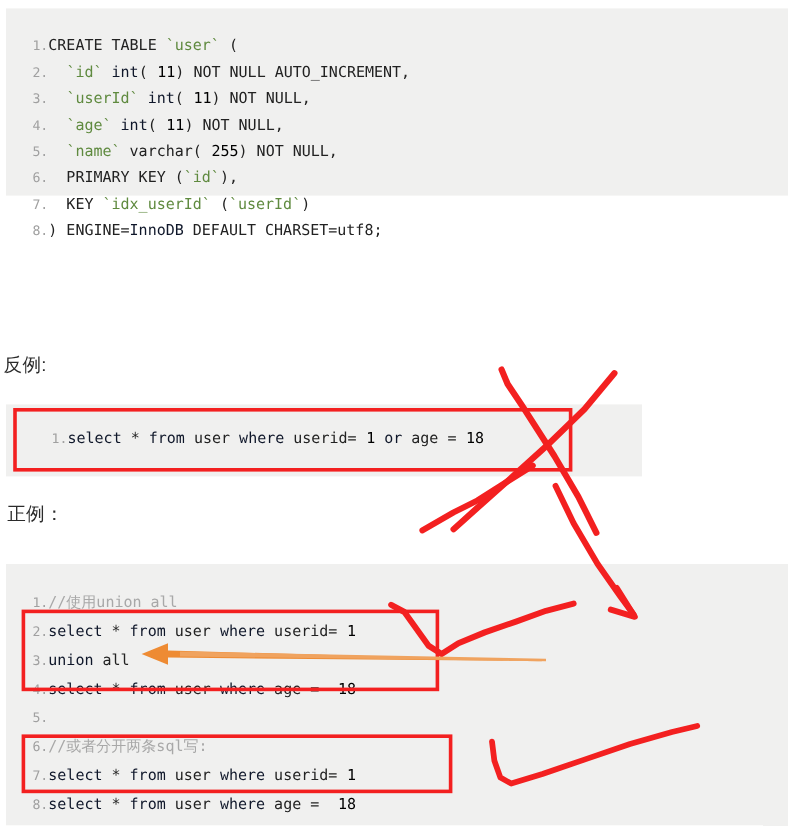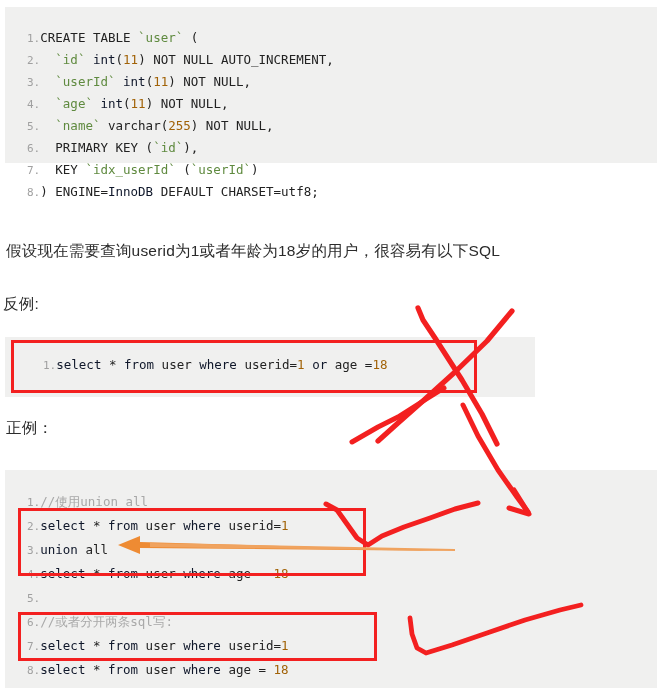--- a/index.html
+++ b/index.html
@@ -64,21 +64,21 @@
   #codeblock-create .cline { height: 22px; line-height: 22px; }
   #codeblock-good  .cline { height: 24px; line-height: 24px; }
   #codeblock-bad   .cline { padding-left: 38px; }
 
   .ln {
     color: #a0a0a0;
     font-size: 11px;
   }
   .kw   { color: #0f172a; }   
   .str  { color: #5f8a3f; }   
-  .num  { color: #a16207; }   
+  .num  { color: #000000; margin-left: 8px; }   
   .cmt  { color: #a8a8a8; }   
   .pl   { color: #222222; }   
 
   
   .prose {
     position: absolute;
     font-size: 15.5px;
     color: #2b2b2b;
     letter-spacing: 0.2px;
     white-space: nowrap;
@@ -120,21 +120,20 @@
     margin-top: 28px;
   }
 </style>
 </head>
 <body>
 
 <div class="page">
 
   <div class="codeblock" id="codeblock-create"><span class="cline"><span class="ln">1.</span><span class="pl">CREATE TABLE </span><span class="str">`user`</span><span class="pl"> (</span></span><span class="cline"><span class="ln">2.</span><span class="pl">  </span><span class="str">`id`</span><span class="pl"> </span><span class="kw">int</span><span class="pl">(</span><span class="num">11</span><span class="pl">) NOT NULL AUTO_INCREMENT,</span></span><span class="cline"><span class="ln">3.</span><span class="pl">  </span><span class="str">`userId`</span><span class="pl"> </span><span class="kw">int</span><span class="pl">(</span><span class="num">11</span><span class="pl">) NOT NULL,</span></span><span class="cline"><span class="ln">4.</span><span class="pl">  </span><span class="str">`age`</span><span class="pl"> </span><span class="kw">int</span><span class="pl">(</span><span class="num">11</span><span class="pl">) NOT NULL,</span></span><span class="cline"><span class="ln">5.</span><span class="pl">  </span><span class="str">`name`</span><span class="pl"> varchar(</span><span class="num">255</span><span class="pl">) NOT NULL,</span></span><span class="cline"><span class="ln">6.</span><span class="pl">  PRIMARY KEY (</span><span class="str">`id`</span><span class="pl">),</span></span><span class="cline"><span class="ln">7.</span><span class="pl">  KEY </span><span class="str">`idx_userId`</span><span class="pl"> (</span><span class="str">`userId`</span><span class="pl">)</span></span><span class="cline"><span class="ln">8.</span><span class="pl">) ENGINE=</span><span class="kw">InnoDB</span><span class="pl"> DEFAULT CHARSET=utf8;</span></span></div>
 
-  <div class="prose" id="prose-intro">假设现在需要查询userid为1或者年龄为18岁的用户，很容易有以下SQL</div>
 
   <div class="prose" id="prose-bad-label">反例:</div>
 
   <div class="codeblock" id="codeblock-bad"><span class="cline"><span class="ln">1.</span><span class="kw">select</span><span class="pl"> * </span><span class="kw">from</span><span class="pl"> user </span><span class="kw">where</span><span class="pl"> userid=</span><span class="num">1</span><span class="pl"> </span><span class="kw">or</span><span class="pl"> age =</span><span class="num">18</span></span></div>
 
   <div class="prose" id="prose-good-label">正例：</div>
 
   <div class="codeblock" id="codeblock-good"><span class="cline"><span class="ln">1.</span><span class="cmt">//使用union all</span></span><span class="cline"><span class="ln">2.</span><span class="kw">select</span><span class="pl"> * </span><span class="kw">from</span><span class="pl"> user </span><span class="kw">where</span><span class="pl"> userid=</span><span class="num">1</span></span><span class="cline"><span class="ln">3.</span><span class="kw">union</span><span class="pl"> all</span></span><span class="cline"><span class="ln">4.</span><span class="kw">select</span><span class="pl"> * </span><span class="kw">from</span><span class="pl"> user </span><span class="kw">where</span><span class="pl"> age = </span><span class="num">18</span></span><span class="cline"><span class="ln">5.</span><span class="pl"></span></span><span class="cline"><span class="ln">6.</span><span class="cmt">//或者分开两条sql写:</span></span><span class="cline"><span class="ln">7.</span><span class="kw">select</span><span class="pl"> * </span><span class="kw">from</span><span class="pl"> user </span><span class="kw">where</span><span class="pl"> userid=</span><span class="num">1</span></span><span class="cline"><span class="ln">8.</span><span class="kw">select</span><span class="pl"> * </span><span class="kw">from</span><span class="pl"> user </span><span class="kw">where</span><span class="pl"> age = </span><span class="num">18</span></span></div>
 
   <div class="redbox" id="redbox-bad"></div>

